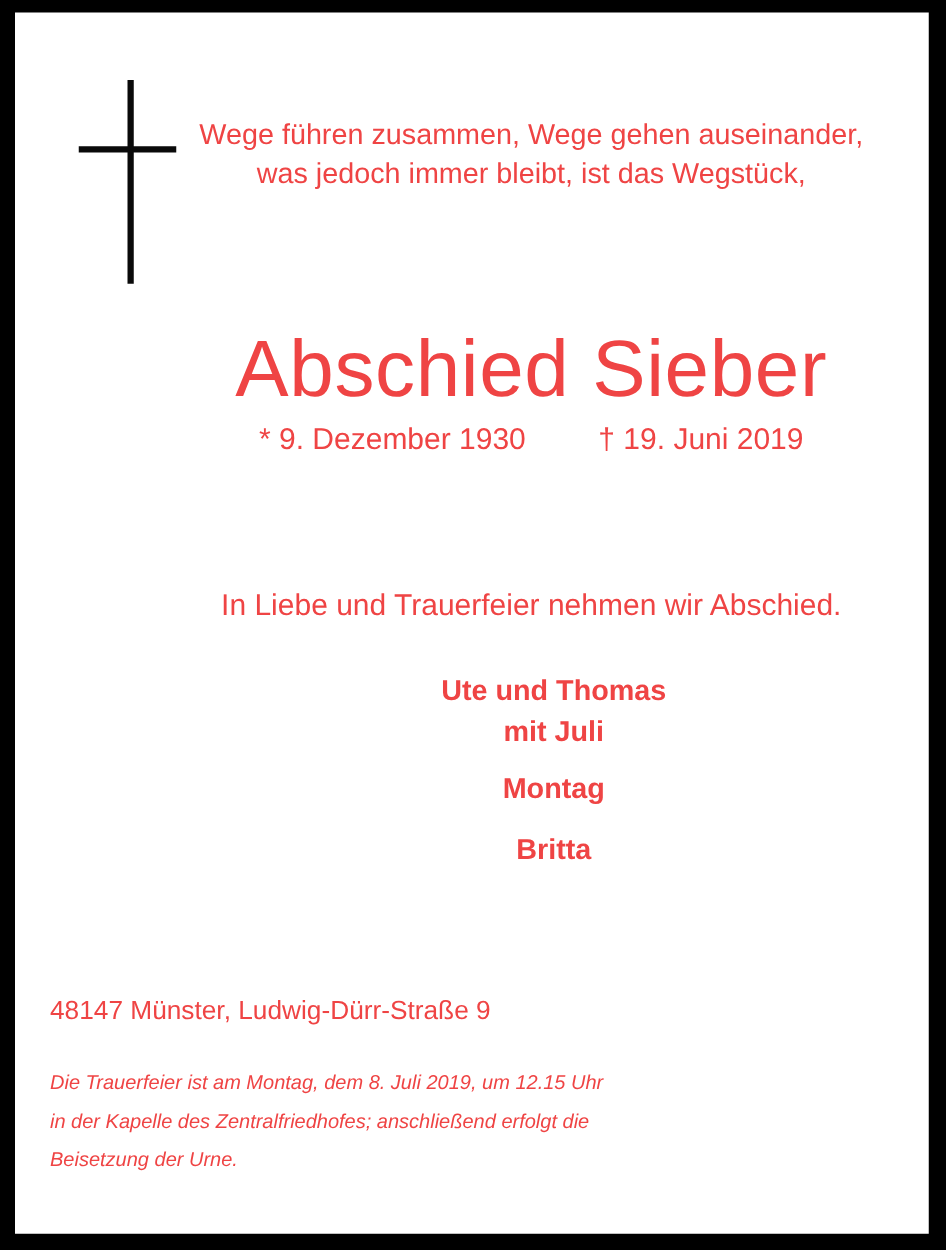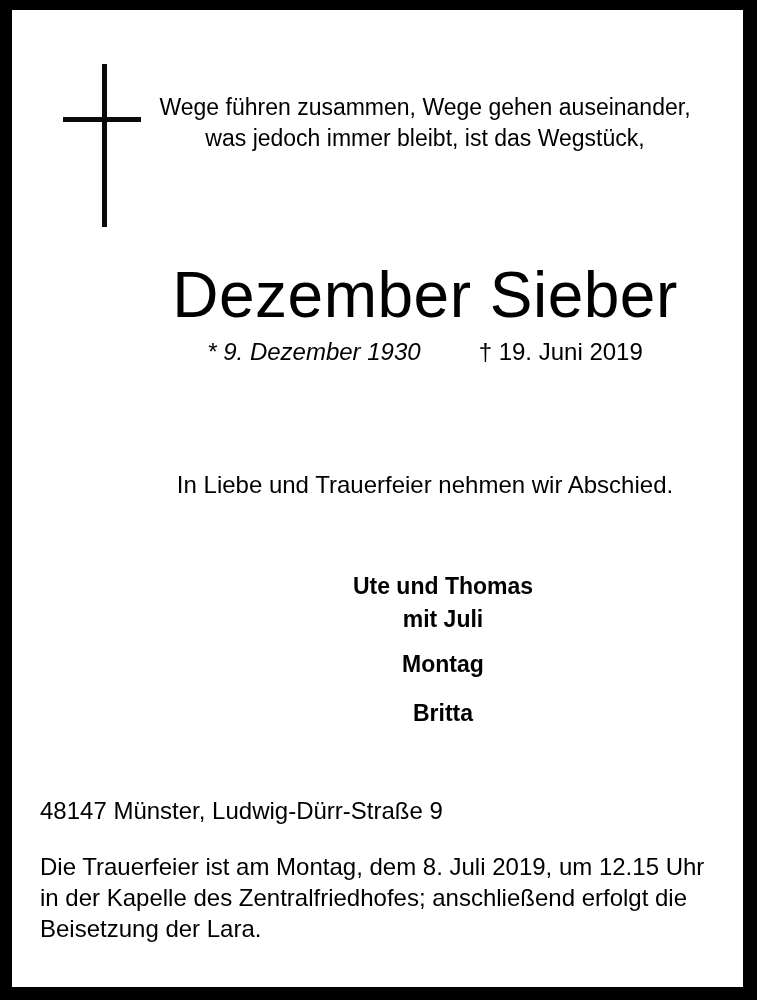--- a/index.html
+++ b/index.html
@@ -7,21 +7,21 @@
     width: 757px; height: 1000px;
     position: relative;
     background: #000000;
     overflow: hidden;
     font-family: "Liberation Sans", sans-serif;
   }
   .card {
     position: absolute;
     left: 12px; top: 10px; right: 14px; bottom: 13px;
     background: #ffffff;
-    color: #000000;
+    color: #ef4444;
   }
   
   .cross-v {
     position: absolute;
     left: 90px; top: 54px;
     width: 5px; height: 163px;
     background: #0a0a0a;
   }
   .cross-h {
     position: absolute;
@@ -46,80 +46,81 @@
     font-weight: 400;
     line-height: 1.1;
     letter-spacing: 0.5px;
   }
   .dates {
     position: absolute;
     left: 95px; right: 0; top: 328px;
     text-align: center;
     font-size: 24px;
   }
-  .dates .birth { margin-right: 58px; font-style: italic; }
+  .dates .birth { margin-right: 58px; }
   .farewell {
     position: absolute;
     left: 95px; right: 0; top: 461px;
     text-align: center;
     font-size: 24px;
   }
   .mourners {
     position: absolute;
-    left: 131px; right: 0; top: 560px;
+    left: 131px; right: 0; top: 526px;
     text-align: center;
     font-size: 23px;
     font-weight: 700;
     line-height: 33px;
   }
   .gap-sm { margin-top: 12px; }
   .gap-md { margin-top: 16px; }
   .address {
     position: absolute;
     left: 28px; top: 787px;
-    font-size: 24px;
+    font-size: 21px;
   }
   .funeral {
     position: absolute;
     left: 28px; right: 16px; top: 841px;
-    font-size: 24px;
+    font-size: 16px;
     line-height: 31px;
+    font-style: italic;
   }
 </style>
 </head>
 <body>
 
 <div class="card">
 
   <div>
     <div class="cross-v"></div>
     <div class="cross-h"></div>
   </div>
 
   <div class="epigraph">
     <div>Wege führen zusammen, Wege gehen auseinander,</div>
     <div>was jedoch immer bleibt, ist das Wegstück,</div>
   </div>
 
-  <h1 class="name">Dezember Sieber</h1>
+  <h1 class="name">Abschied Sieber</h1>
 
   <div class="dates">
     <span class="birth">* 9. Dezember 1930</span><span class="death">† 19. Juni 2019</span>
   </div>
 
   <div class="farewell">In Liebe und Trauerfeier nehmen wir Abschied.</div>
 
   <div class="mourners">
     <div>Ute und Thomas</div>
     <div>mit Juli</div>
     <div class="gap-sm">Montag</div>
     <div class="gap-md">Britta</div>
   </div>
 
   <div class="address">48147 Münster, Ludwig-Dürr-Straße 9</div>
 
   <div class="funeral">
     <div>Die Trauerfeier ist am Montag, dem 8. Juli 2019, um 12.15 Uhr</div>
     <div>in der Kapelle des Zentralfriedhofes; anschließend erfolgt die</div>
-    <div>Beisetzung der Lara.</div>
+    <div>Beisetzung der Urne.</div>
   </div>
 
 </div>
 
 </body></html>

